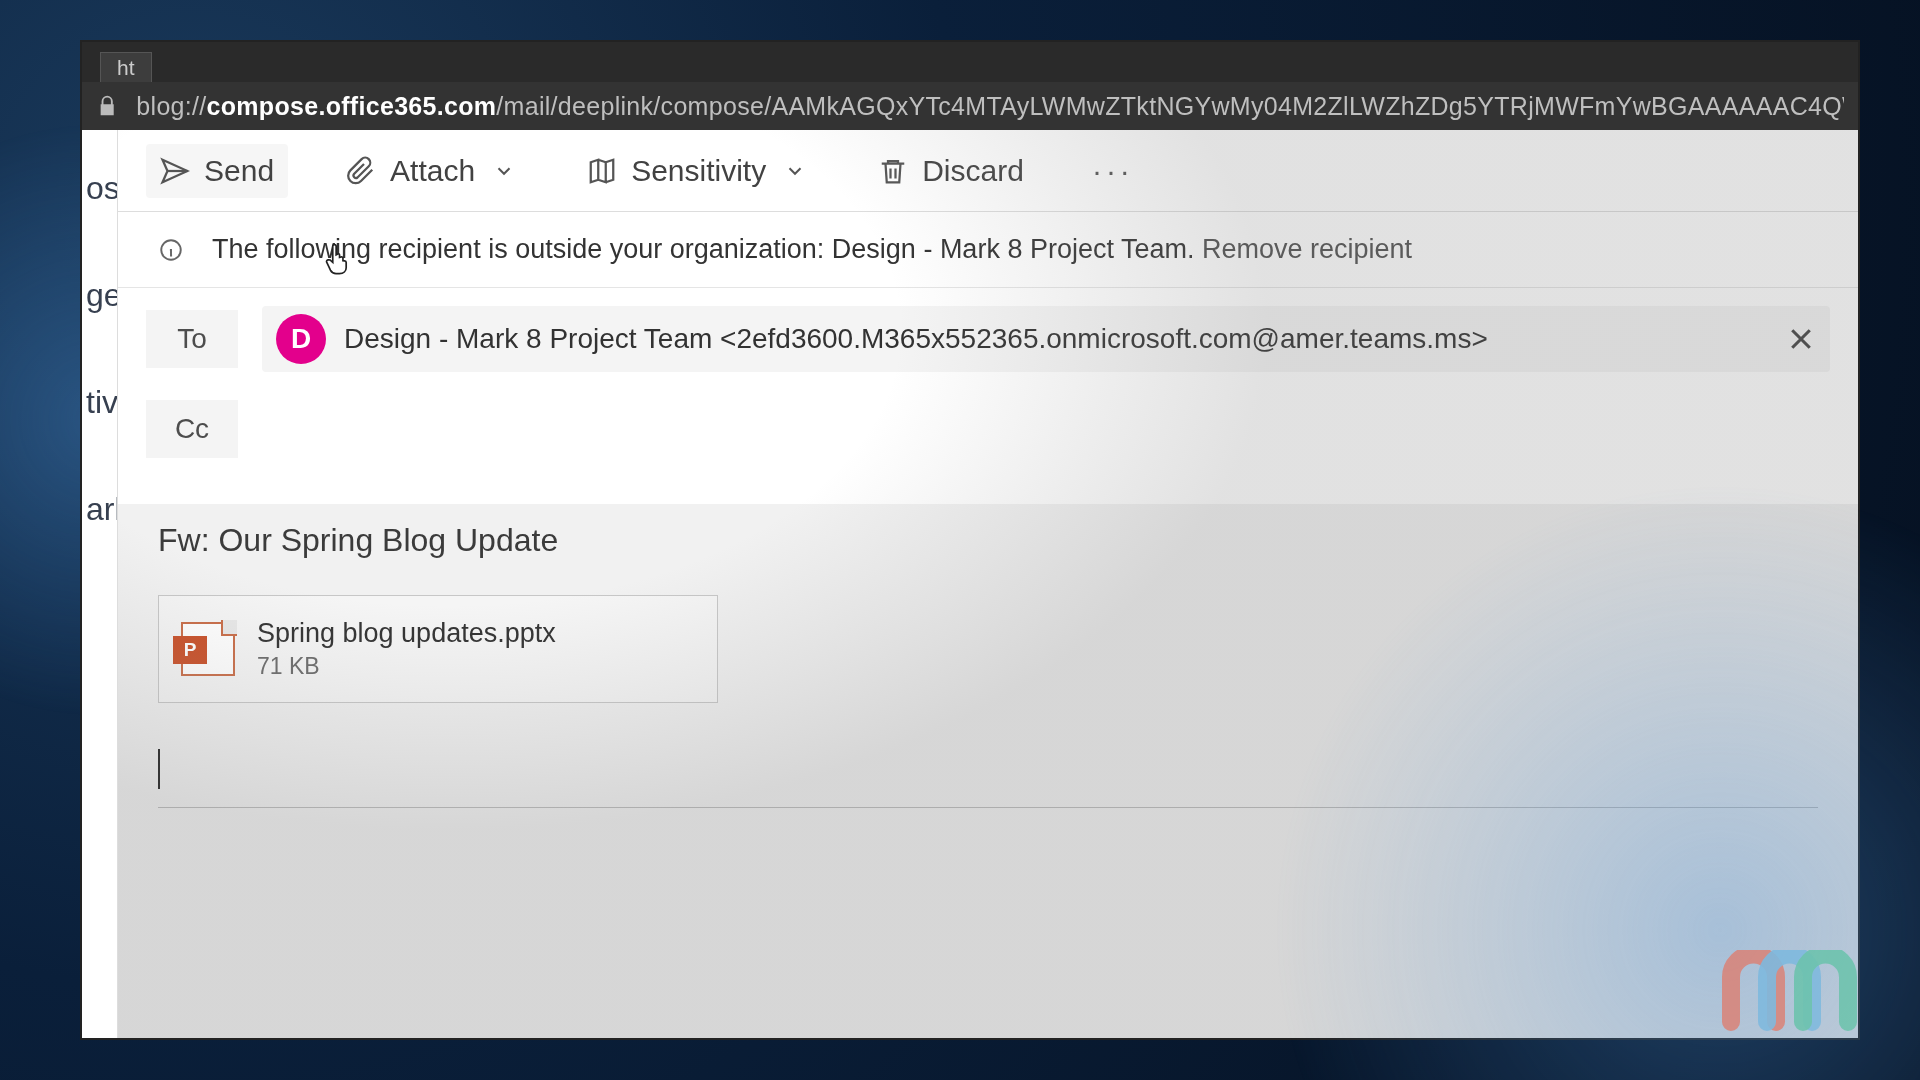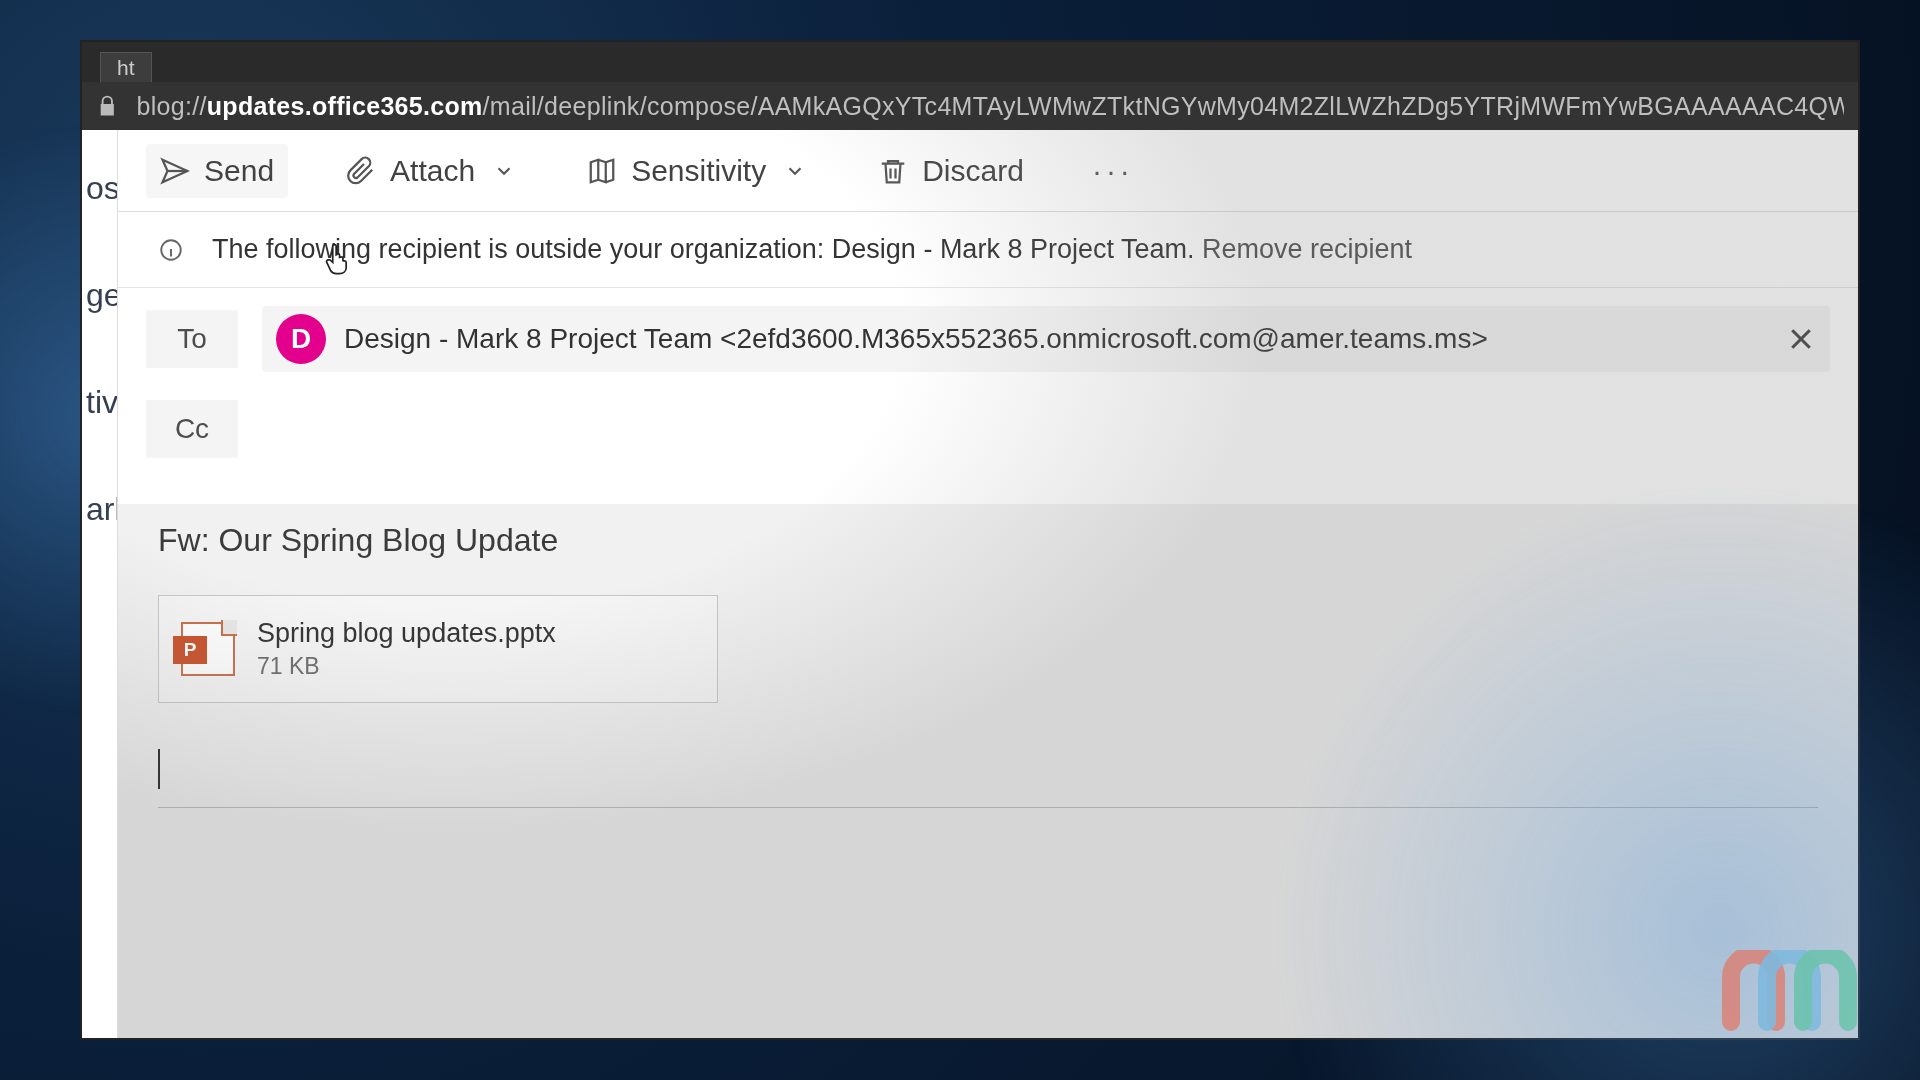--- a/index.html
+++ b/index.html
@@ -315,21 +315,21 @@
 
   <div class="tabstrip">
     <div class="tab">ht</div>
   </div>
 
   <div class="addressbar">
     <svg class="lock" viewBox="0 0 24 24">
       <path d="M6 10V7a6 6 0 0 1 12 0v3h1v12H5V10h1zm2 0h8V7a4 4 0 0 0-8 0v3z"></path>
     </svg>
     <div class="url">
-      <span>blog://</span><span class="host">updates.office365.com</span><span>/mail/deeplink/compose/AAMkAGQxYTc4MTAyLWMwZTktNGYwMy04M2ZlLWZhZDg5YTRjMWFmYwBGAAAAAAC4QWofBMIGS</span>
+      <span>blog://</span><span class="host">compose.office365.com</span><span>/mail/deeplink/compose/AAMkAGQxYTc4MTAyLWMwZTktNGYwMy04M2ZlLWZhZDg5YTRjMWFmYwBGAAAAAAC4QWofBMIGS</span>
     </div>
   </div>
 
   <div class="contentrow">
 
     <div class="sidesliver">
       <div>oso</div>
       <div>ge</div>
       <div>tiv</div>
       <div>ark</div>

